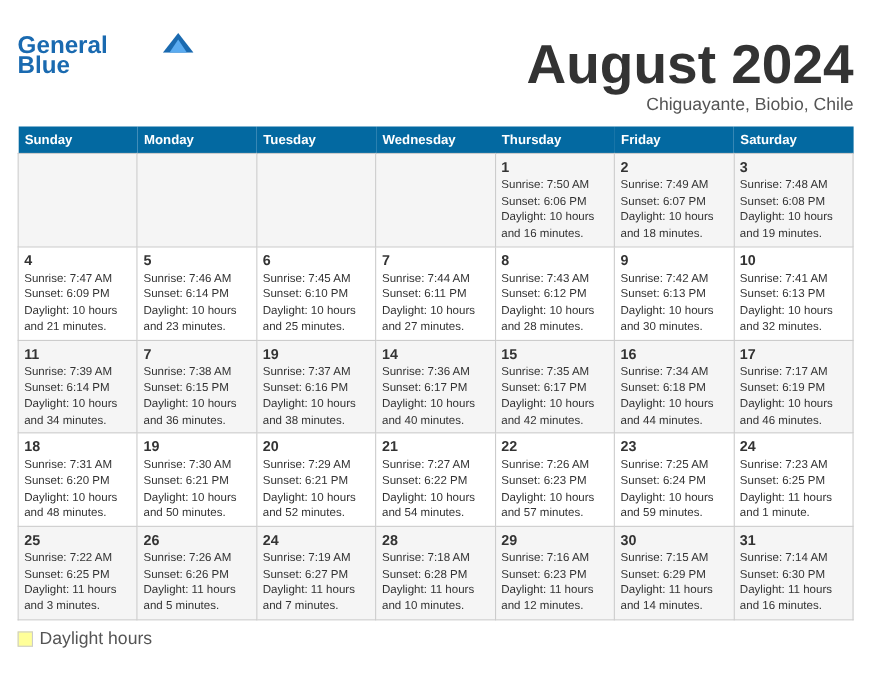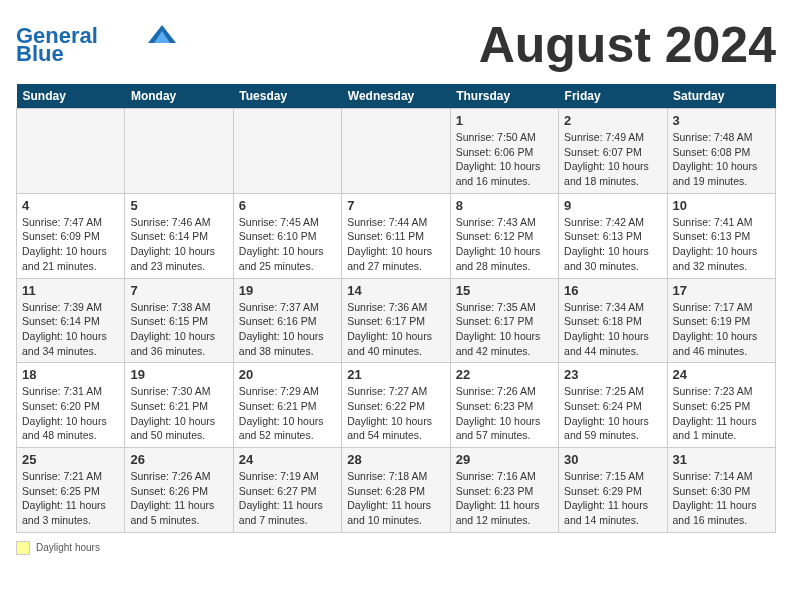--- a/index.html
+++ b/index.html
@@ -6,22 +6,23 @@
     body {
       font-family: Arial, sans-serif;
       background: #fff;
       width: 792px;
       min-height: 612px;
       padding: 16px;
     }
     .header {
       display: flex;
       justify-content: space-between;
-      align-items: center;
+      align-items: flex-start;
       margin-bottom: 10px;
+      margin-top: 13px;
     }
     .logo {
       display: flex;
       flex-direction: column;
       align-items: flex-start;
     }
     .logo-text {
       font-size: 22px;
       font-weight: bold;
       color: #333;
@@ -46,21 +47,21 @@
       font-size: 16px;
       font-weight: normal;
       color: #555;
     }
     table {
       width: 100%;
       border-collapse: collapse;
       font-size: 11px;
     }
     thead tr th {
-      background-color: #0c4a6e;
+      background-color: #0369a1;
       color: white;
       text-align: left;
       padding: 5px 6px;
       font-size: 12px;
       font-weight: bold;
     }
     tbody tr td {
       border: 1px solid #ccc;
       padding: 4px 5px;
       vertical-align: top;
@@ -84,21 +85,21 @@
       font-size: 10.5px;
       line-height: 1.4;
     }
     .empty-cell {
       background-color: #f5f5f5;
     }
     .legend {
       display: flex;
       align-items: center;
       margin-top: 8px;
-      font-size: 10px;
+      font-size: 16px;
       color: #555;
     }
     .legend-box {
       width: 14px;
       height: 14px;
       background: #ffff99;
       border: 1px solid #ccc;
       margin-right: 6px;
     }
   </style>
@@ -115,20 +116,21 @@
         <polygon points="0,18 14,0 28,18" fill="#1a6ab0"></polygon>
         <polygon points="6,18 14,6 22,18" fill="#5aabf0"></polygon>
       </svg>
     </div>
     <span class="logo-text" style="margin-top:-6px;">
       <span class="blue">Blue</span>
     </span>
   </div>
   <div class="title-block">
     <h1>August 2024</h1>
+    <h2>Chiguayante, Biobio, Chile</h2>
   </div>
 </div>
 
 <table>
   <thead>
     <tr id="header-row">
         <th>Sunday</th>
         <th>Monday</th>
         <th>Tuesday</th>
         <th>Wednesday</th>
@@ -290,21 +292,21 @@
         <td>
           <div class="day-number">24</div>
           <div class="day-info">Sunrise: 7:23 AM
 Sunset: 6:25 PM
 Daylight: 11 hours and 1 minute.</div>
         </td>
       </tr>
       <tr>
         <td>
           <div class="day-number">25</div>
-          <div class="day-info">Sunrise: 7:21 AM
+          <div class="day-info">Sunrise: 7:22 AM
 Sunset: 6:25 PM
 Daylight: 11 hours and 3 minutes.</div>
         </td>
         <td>
           <div class="day-number">26</div>
           <div class="day-info">Sunrise: 7:26 AM
 Sunset: 6:26 PM
 Daylight: 11 hours and 5 minutes.</div>
         </td>
         <td>

